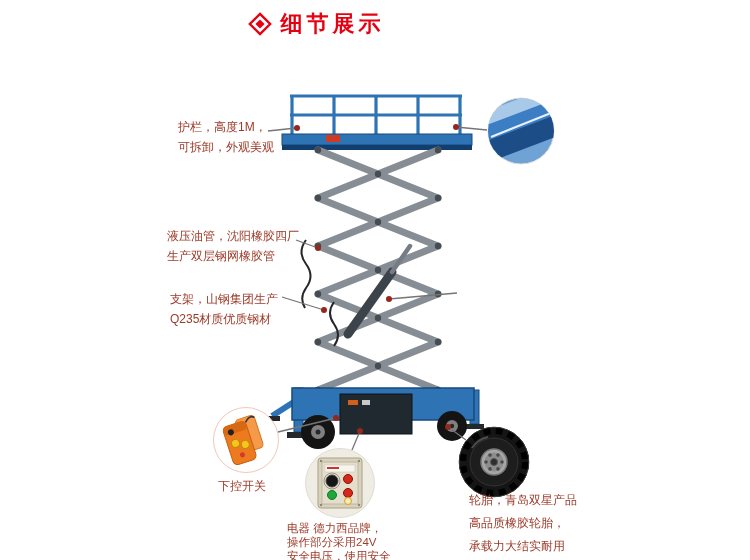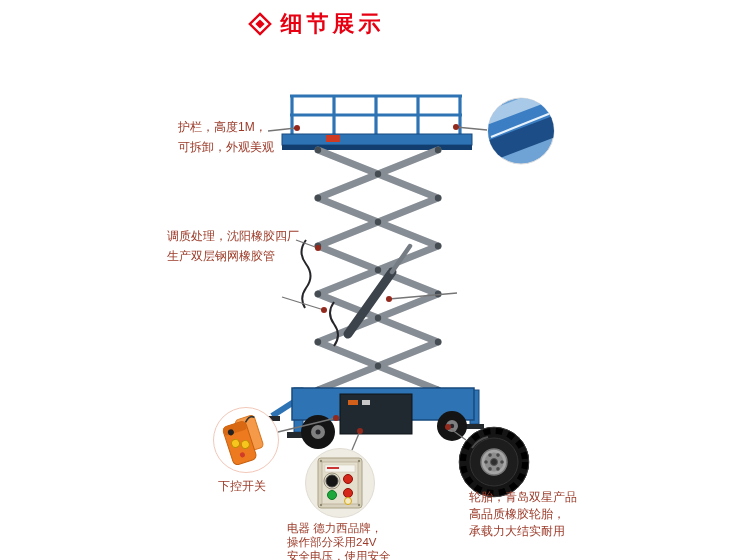--- a/index.html
+++ b/index.html
@@ -24,21 +24,21 @@
     position:absolute; z-index:4; color:#9b3a28; font-size:12px;
     line-height:20px; white-space:pre-line;
   }
   .ann-guardrail { left:178px; top:117px; }
   .ann-platform  { left:467px; top:150px; line-height:19px; }
   .ann-hose      { left:167px; top:226px; }
   .ann-bracket   { left:170px; top:289px; }
   .ann-axle      { left:461px; top:276px; line-height:19px; }
   .ann-lower-switch { left:218px; top:476px; }
   .ann-electric  { left:287px; top:521px; font-size:11.5px; line-height:14px; }
-  .ann-tire      { left:469px; top:489px; line-height:17px; }
+  .ann-tire      { left:469px; top:489px; line-height:23px; }
   
   .photo { position:absolute; z-index:2; border-radius:50%; }
   .photo-platform   { left:487px; top:97px;  width:68px; height:68px; }
   .photo-remote     { left:213px; top:407px; width:66px; height:66px; }
   .photo-controlbox { left:305px; top:448px; width:70px; height:70px; }
   .photo-tire       { left:458px; top:426px; width:72px; height:72px; }
 </style>
 </head>
 <body>
 
@@ -231,22 +231,24 @@
       <circle cx="324" cy="310" r="3"></circle>
       <circle cx="389" cy="299" r="3"></circle>
       <circle cx="336" cy="418" r="3"></circle>
       <circle cx="360" cy="431" r="3"></circle>
       <circle cx="448" cy="427" r="3"></circle>
     </g>
   </svg>
 
   <div class="ann ann-guardrail">护栏，高度1M，
 可拆卸，外观美观</div>
-  <div class="ann ann-hose">调质处理，沈阳橡胶四厂
+  <div class="ann ann-hose">液压油管，沈阳橡胶四厂
 生产双层钢网橡胶管</div>
+  <div class="ann ann-bracket">支架，山钢集团生产
+Q235材质优质钢材</div>
   <div class="ann ann-lower-switch">下控开关</div>
   <div class="ann ann-electric">电器 德力西品牌，
 操作部分采用24V
 安全电压，使用安全</div>
   <div class="ann ann-tire">轮胎，青岛双星产品
 高品质橡胶轮胎，
 承载力大结实耐用</div>
 
 </div>
 

